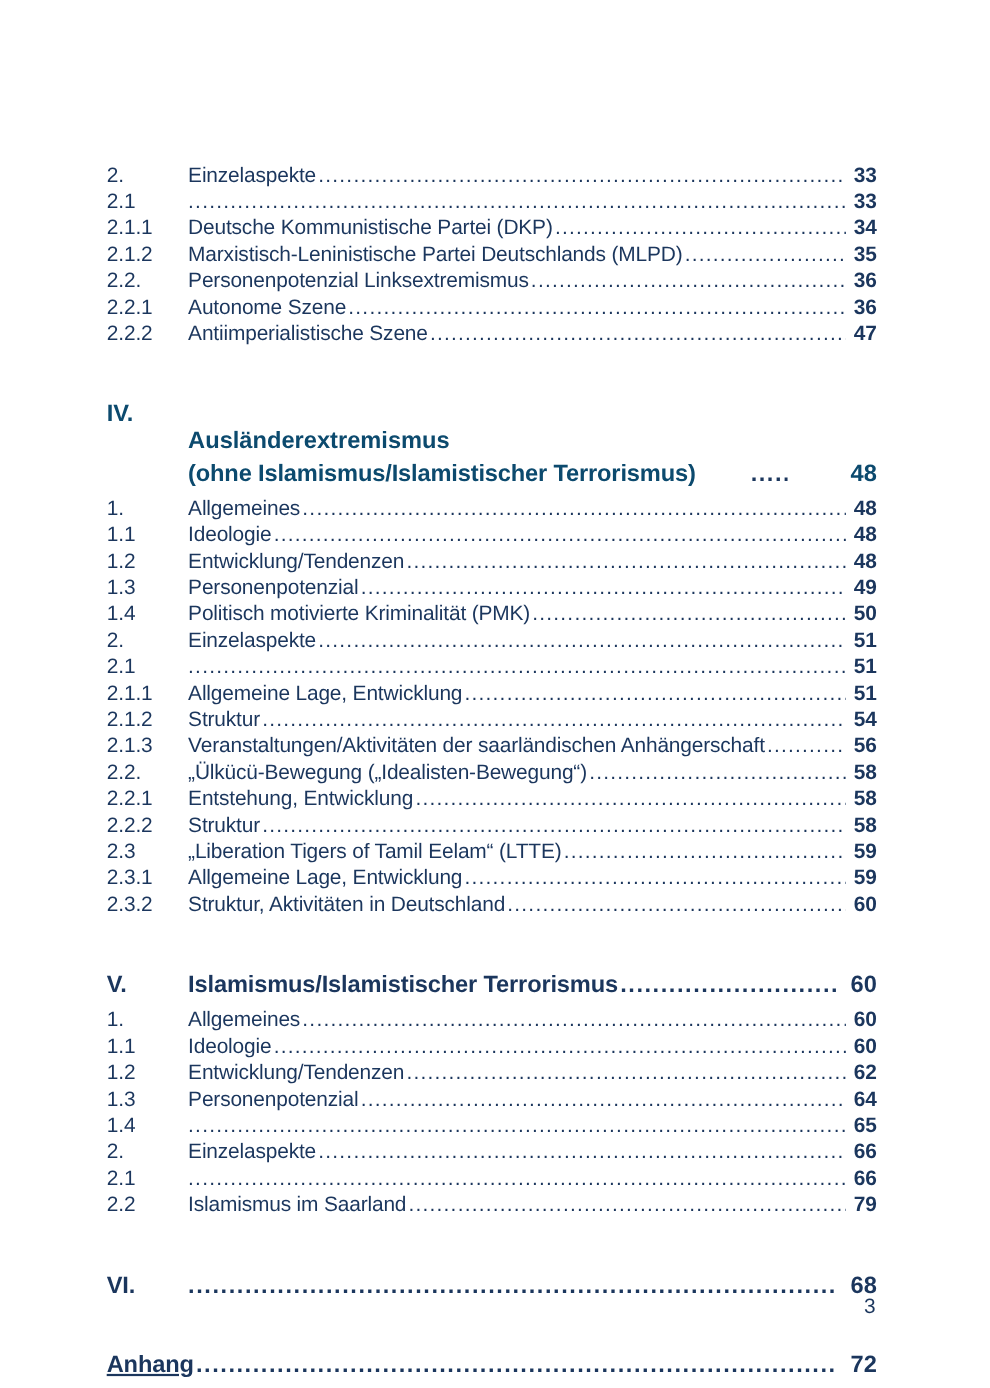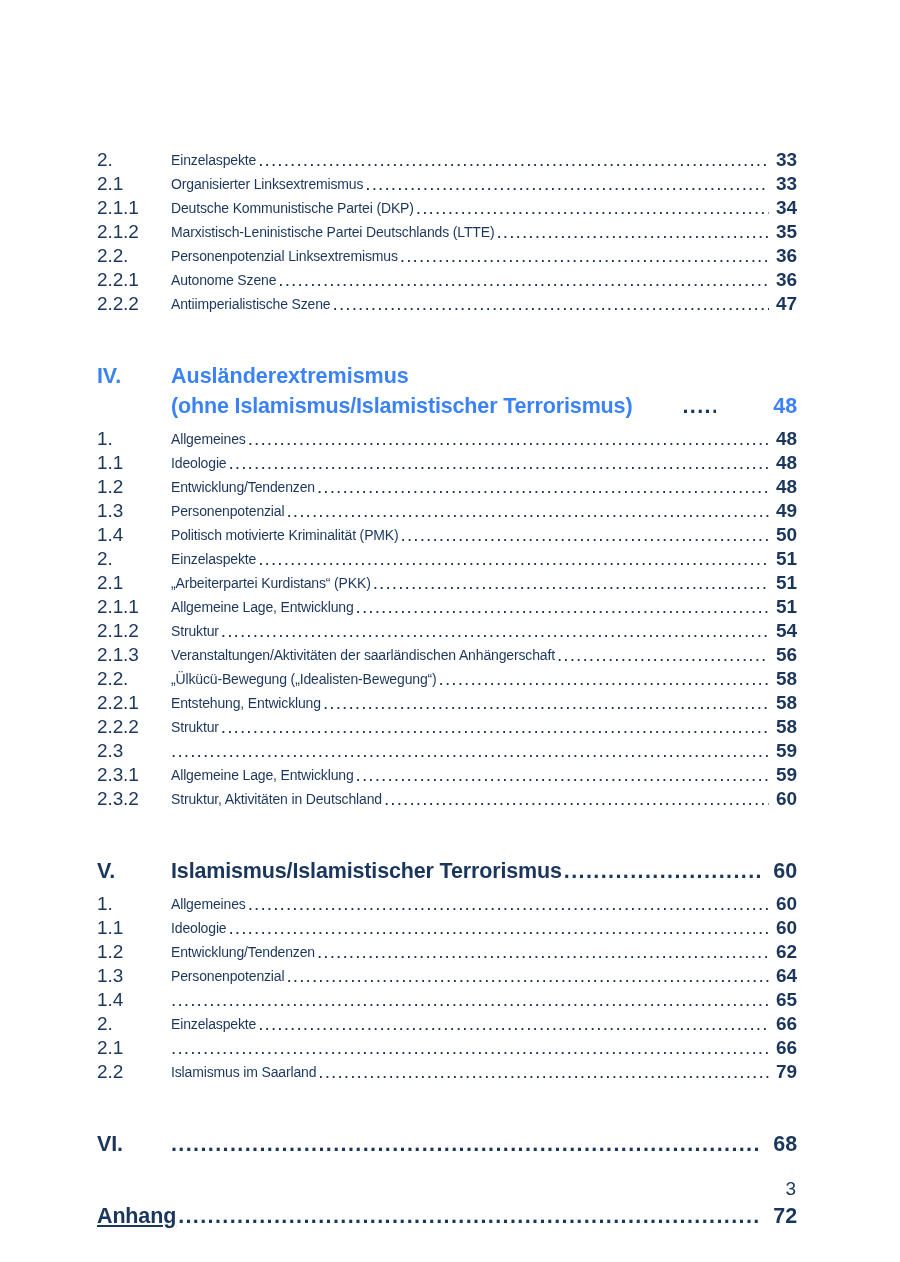--- a/index.html
+++ b/index.html
@@ -45,21 +45,21 @@
 
   .num {
     flex: 0 0 74px;
     width: 74px;
     font-size: 19px;
     letter-spacing: -0.1px;
   }
 
   .title {
     flex: 0 0 auto;
-    font-size: 14px;
+    font-size: 19px;
     letter-spacing: -0.15px;
     padding-right: 2px;
   }
 
   .leader {
     flex: 1 1 auto;
     position: relative;
     overflow: hidden;
     height: 24px;
   }
@@ -111,32 +111,33 @@
   .row.major .pg {
     min-width: 30px;
     padding-left: 7px;
   }
 
   
   .major-two {
     display: flex;
     align-items: flex-start;
     width: 700px;
-    color: #3b82f6;
+    color: #0c4a6e;
   }
   .major-two .num {
     flex: 0 0 74px;
     width: 74px;
     font-size: 21.5px;
     font-weight: bold;
     line-height: 30px;
   }
   .major-two .stack {
     flex: 1 1 auto;
     min-width: 0;
+    margin-top: 24px;
   }
   .major-two .line1 {
     font-size: 21.5px;
     font-weight: bold;
     line-height: 30px;
     white-space: nowrap;
   }
   .major-two .line2 {
     display: flex;
     align-items: flex-end;
@@ -165,33 +166,32 @@
 <div class="page">
   <div class="toc" id="toc-root">
       <div class="row">
         <span class="num">2.</span>
         <span class="title">Einzelaspekte</span>
         <span class="leader"></span>
         <span class="pg">33</span>
       </div>
       <div class="row">
         <span class="num">2.1</span>
-        <span class="title">Organisierter Linksextremismus</span>
         <span class="leader"></span>
         <span class="pg">33</span>
       </div>
       <div class="row">
         <span class="num">2.1.1</span>
         <span class="title">Deutsche Kommunistische Partei (DKP)</span>
         <span class="leader"></span>
         <span class="pg">34</span>
       </div>
       <div class="row">
         <span class="num">2.1.2</span>
-        <span class="title">Marxistisch-Leninistische Partei Deutschlands (LTTE)</span>
+        <span class="title">Marxistisch-Leninistische Partei Deutschlands (MLPD)</span>
         <span class="leader"></span>
         <span class="pg">35</span>
       </div>
       <div class="row">
         <span class="num">2.2.</span>
         <span class="title">Personenpotenzial Linksextremismus</span>
         <span class="leader"></span>
         <span class="pg">36</span>
       </div>
       <div class="row">
@@ -250,21 +250,20 @@
         <span class="pg">50</span>
       </div>
       <div class="row">
         <span class="num">2.</span>
         <span class="title">Einzelaspekte</span>
         <span class="leader"></span>
         <span class="pg">51</span>
       </div>
       <div class="row">
         <span class="num">2.1</span>
-        <span class="title">„Arbeiterpartei Kurdistans“ (PKK)</span>
         <span class="leader"></span>
         <span class="pg">51</span>
       </div>
       <div class="row">
         <span class="num">2.1.1</span>
         <span class="title">Allgemeine Lage, Entwicklung</span>
         <span class="leader"></span>
         <span class="pg">51</span>
       </div>
       <div class="row">
@@ -292,20 +291,21 @@
         <span class="pg">58</span>
       </div>
       <div class="row">
         <span class="num">2.2.2</span>
         <span class="title">Struktur</span>
         <span class="leader"></span>
         <span class="pg">58</span>
       </div>
       <div class="row">
         <span class="num">2.3</span>
+        <span class="title">„Liberation Tigers of Tamil Eelam“ (LTTE)</span>
         <span class="leader"></span>
         <span class="pg">59</span>
       </div>
       <div class="row">
         <span class="num">2.3.1</span>
         <span class="title">Allgemeine Lage, Entwicklung</span>
         <span class="leader"></span>
         <span class="pg">59</span>
       </div>
       <div class="row">

